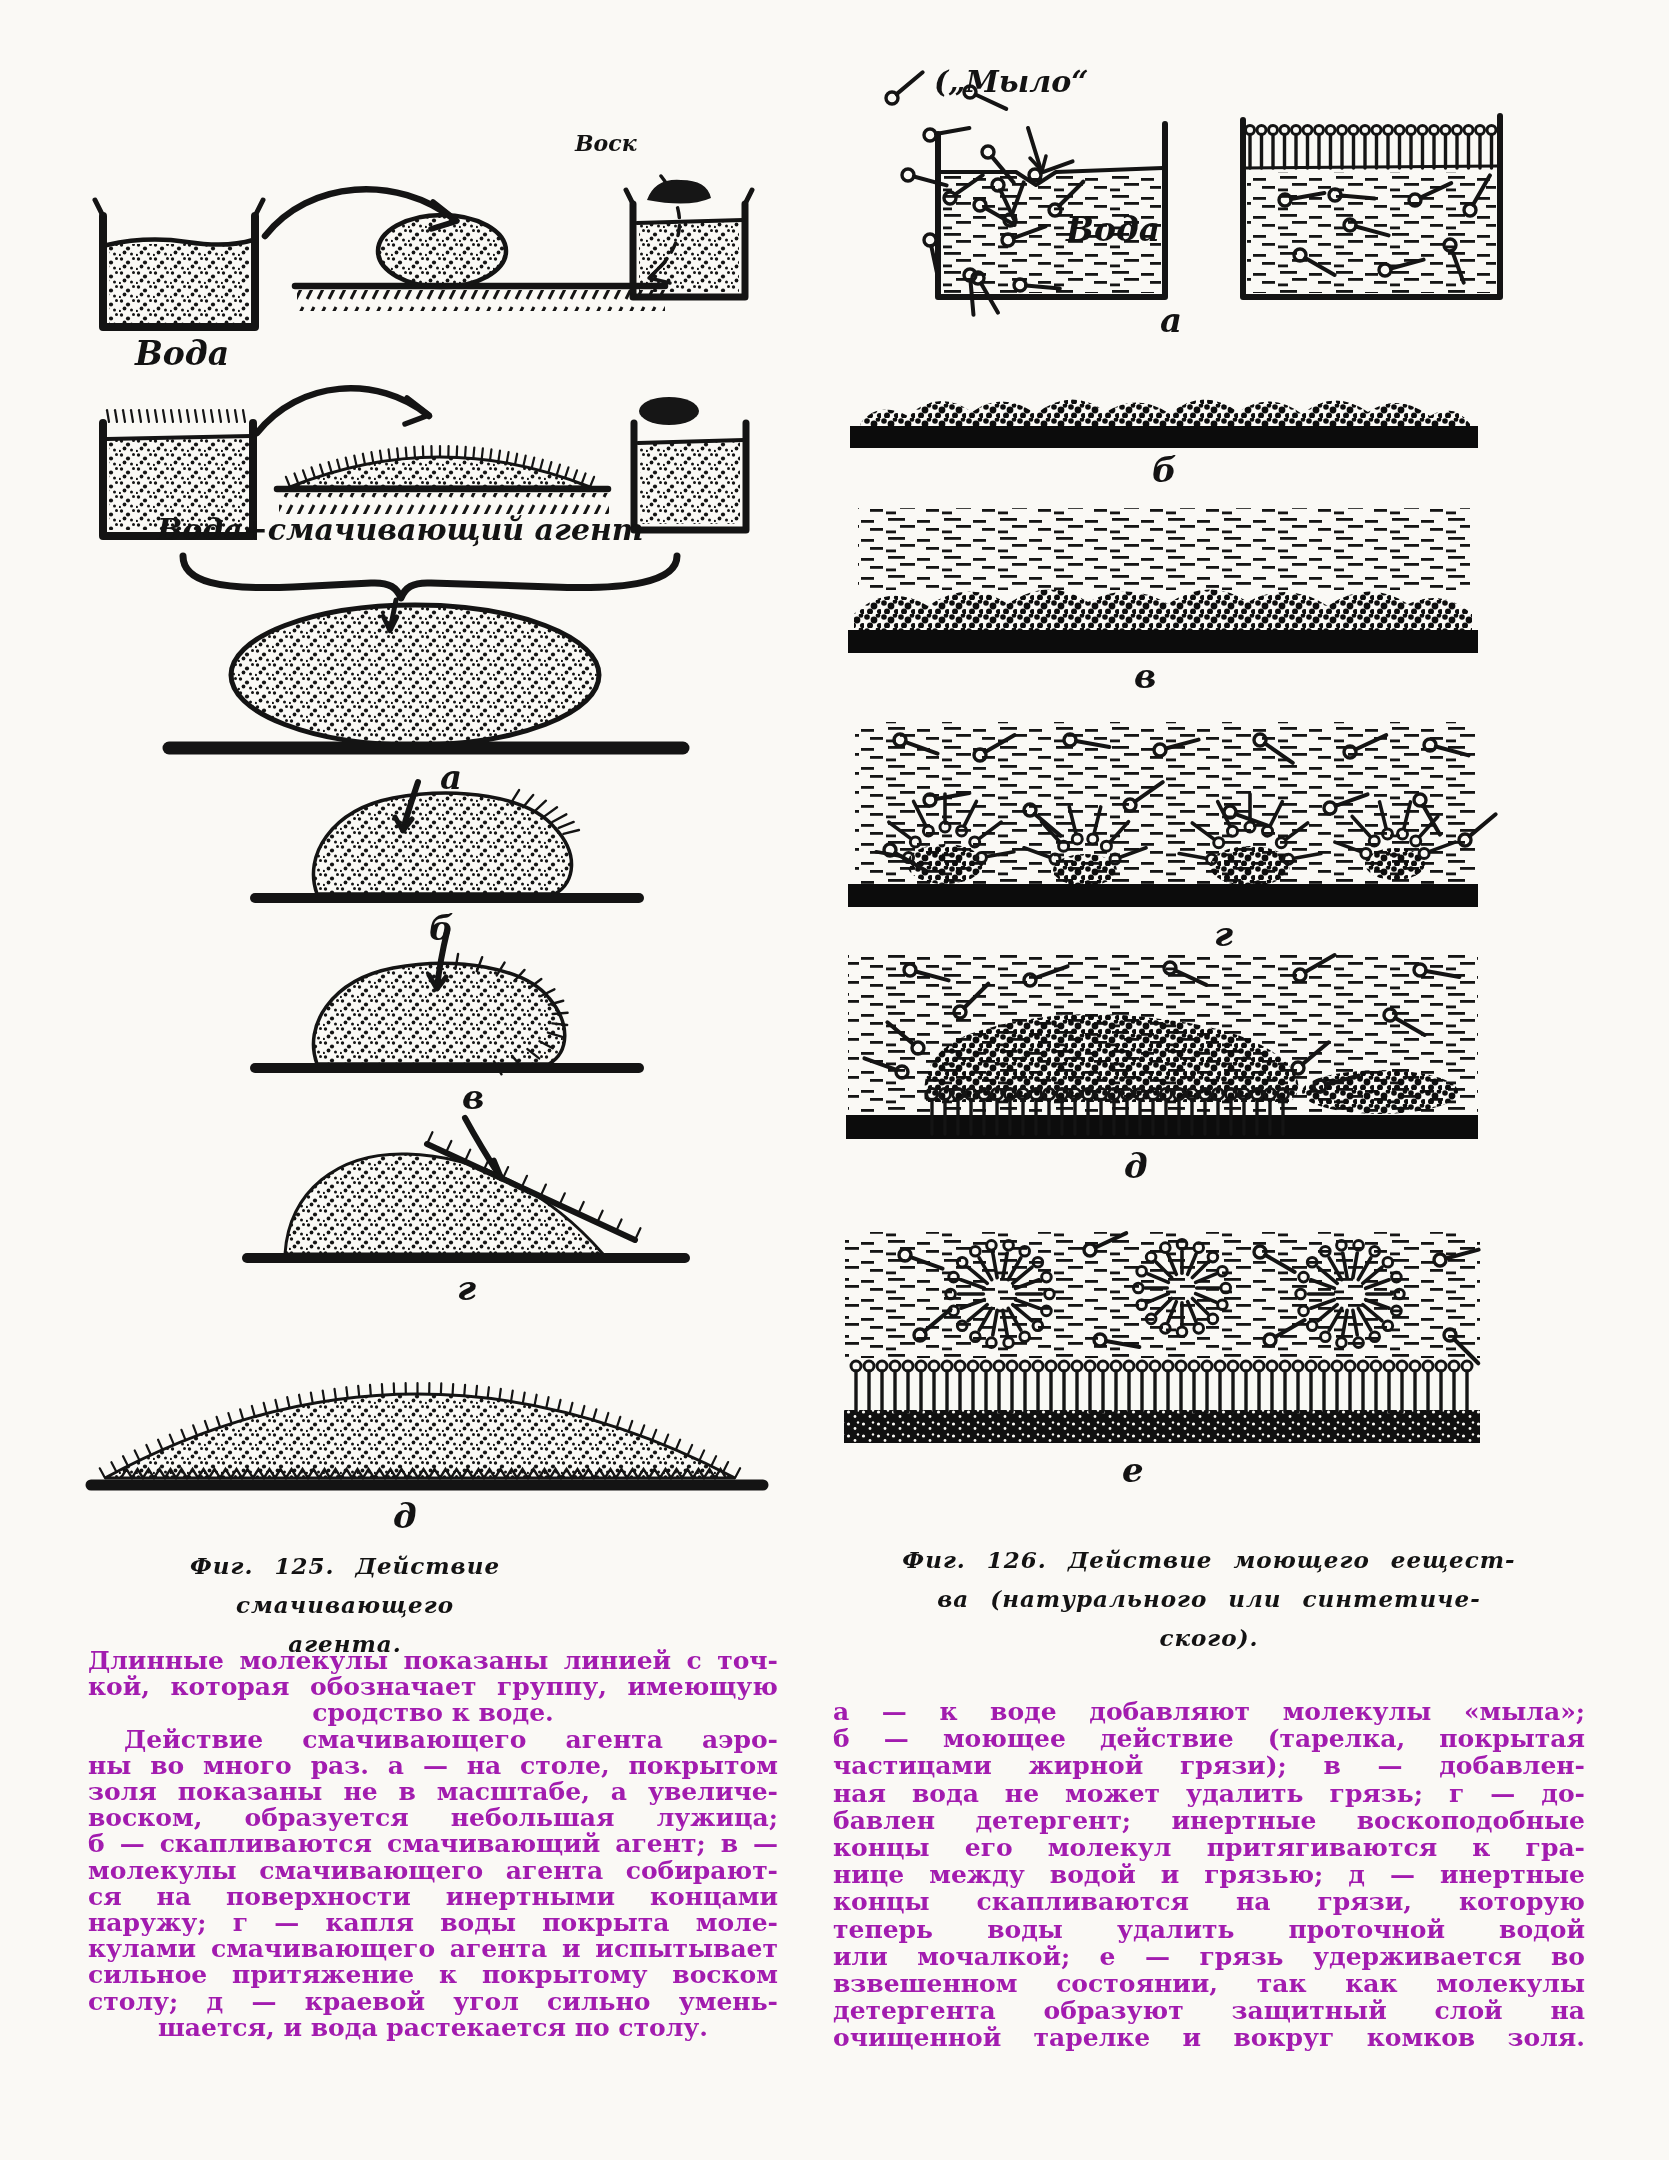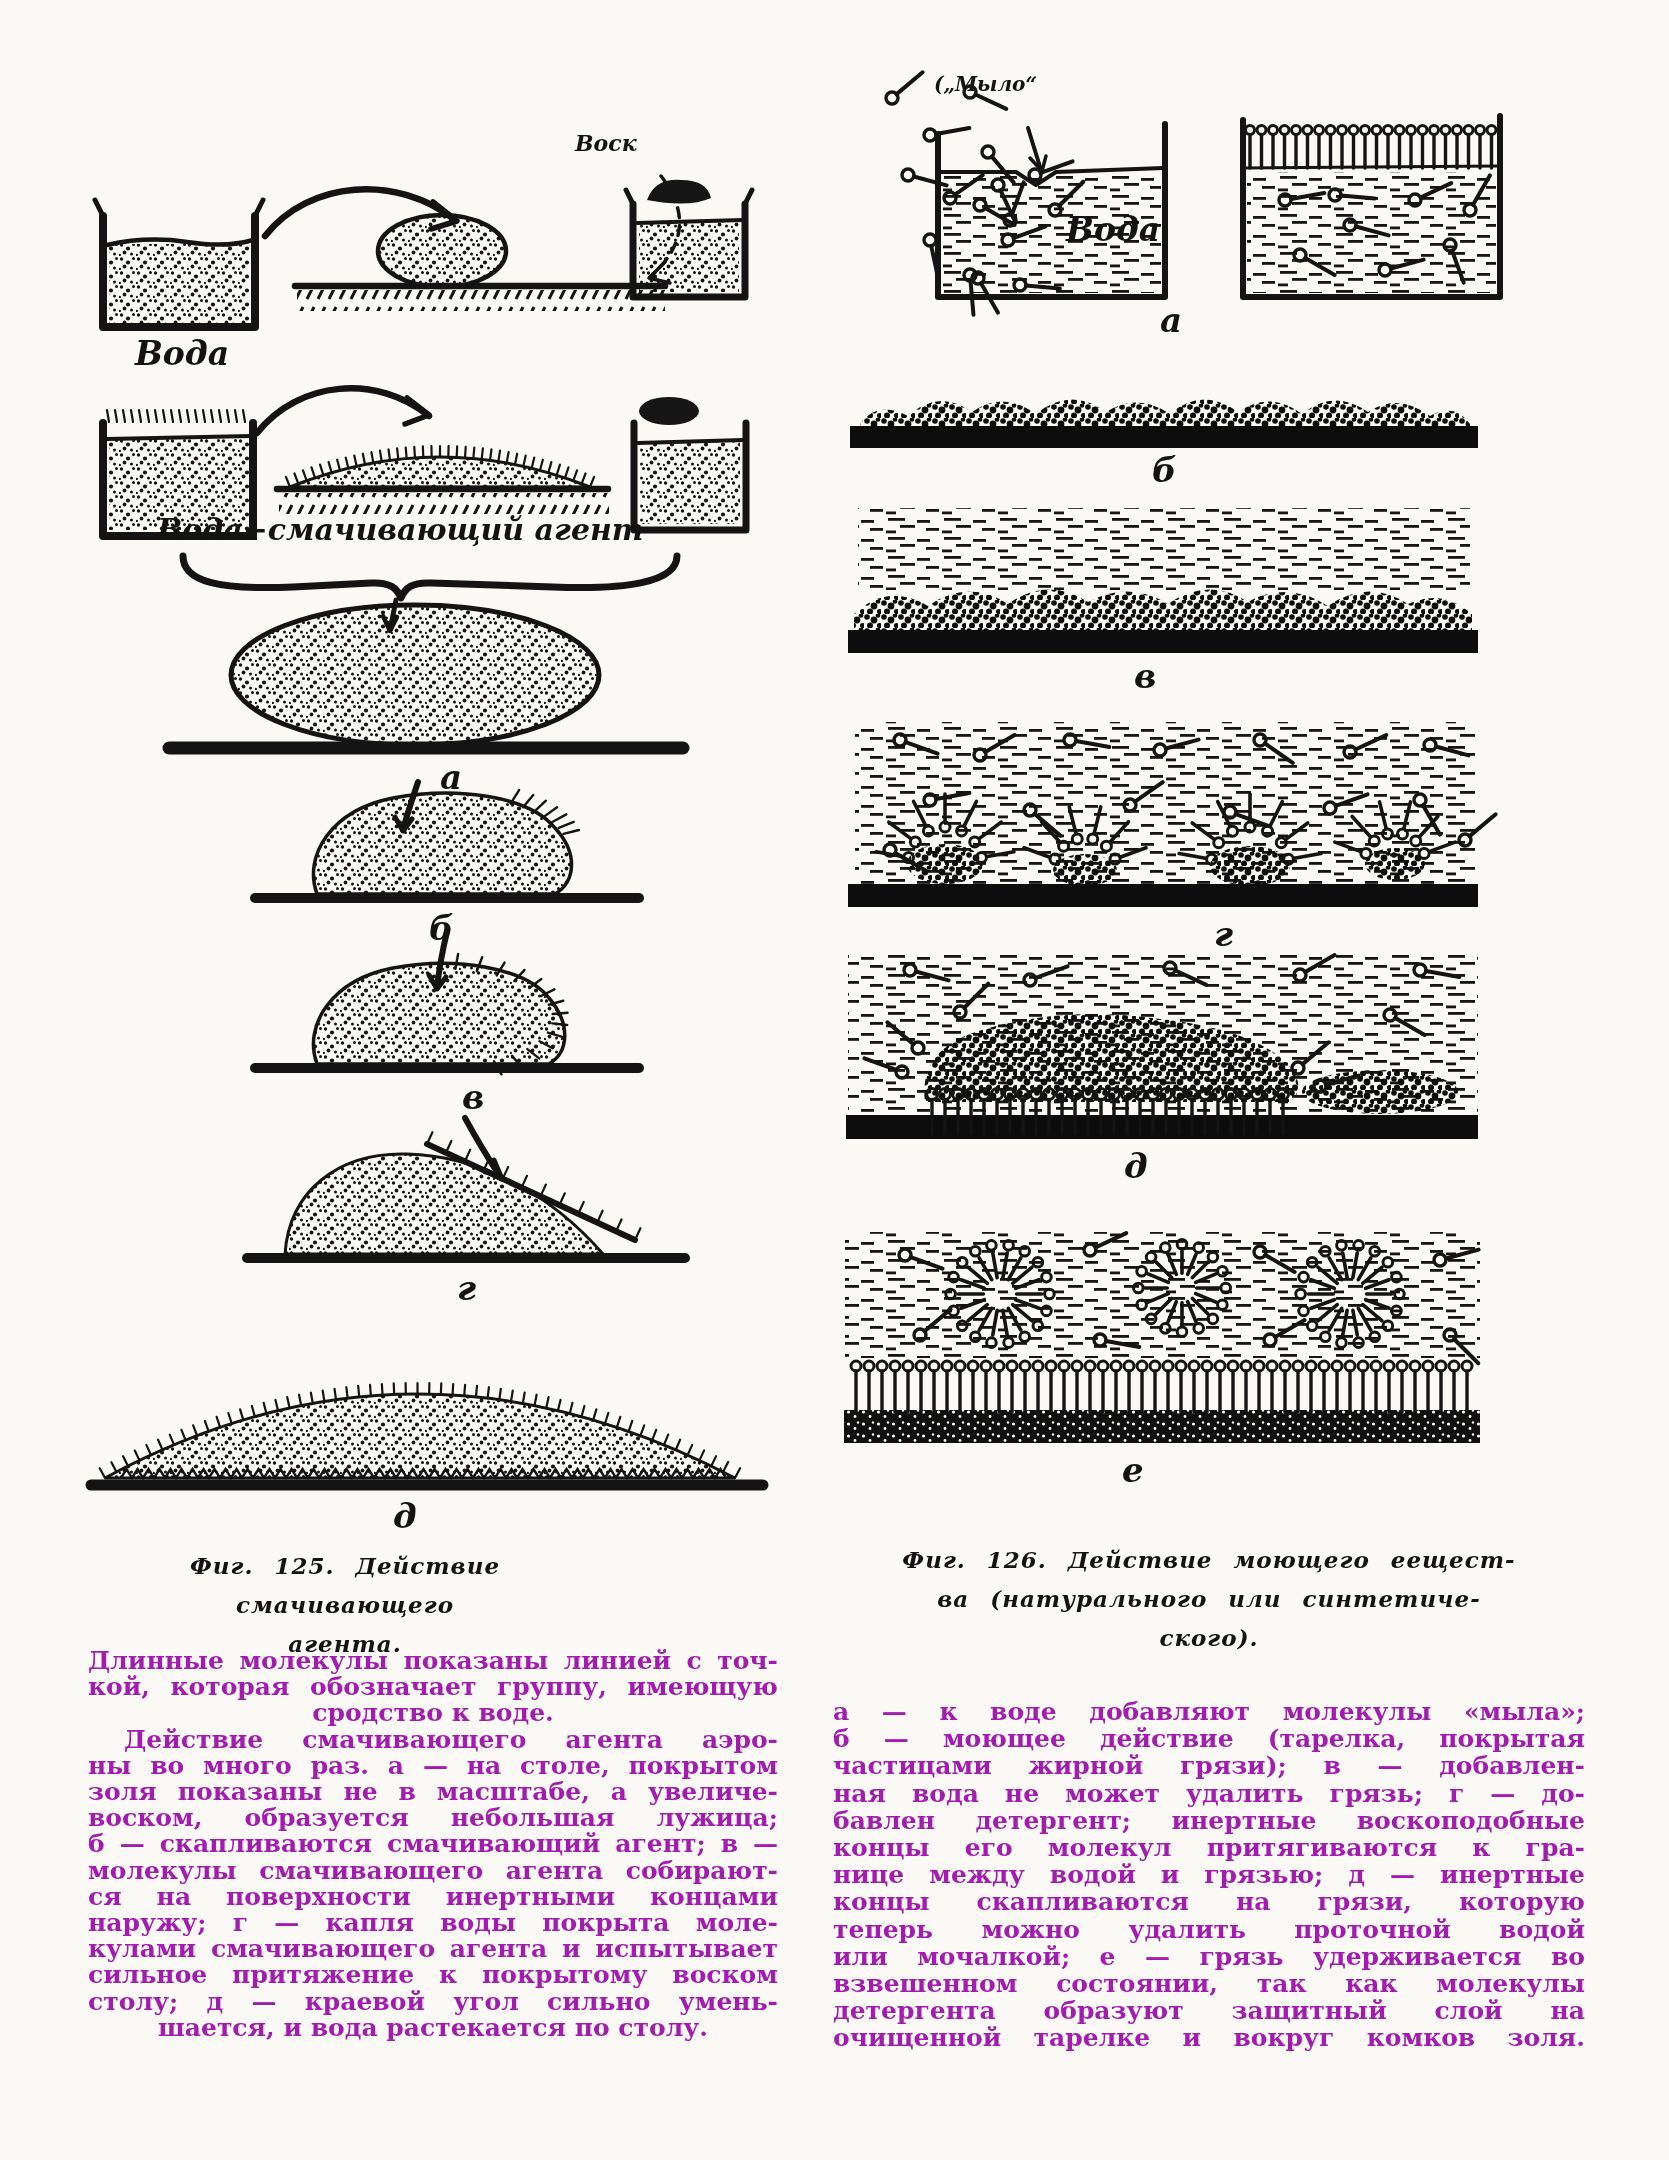--- a/index.html
+++ b/index.html
@@ -794,21 +794,21 @@
         <line x1="598" y1="1331" x2="598" y2="1372" stroke="#141414" stroke-width="3.4" stroke-linecap="round"></line>
         <circle cx="611" cy="1326" r="5" fill="none" stroke="#141414" stroke-width="3"></circle>
         <line x1="611" y1="1331" x2="611" y2="1372" stroke="#141414" stroke-width="3.4" stroke-linecap="round"></line>
         <circle cx="624" cy="1326" r="5" fill="none" stroke="#141414" stroke-width="3"></circle>
         <line x1="624" y1="1331" x2="624" y2="1372" stroke="#141414" stroke-width="3.4" stroke-linecap="round"></line>
         <circle cx="637" cy="1326" r="5" fill="none" stroke="#141414" stroke-width="3"></circle>
         <line x1="637" y1="1331" x2="637" y2="1372" stroke="#141414" stroke-width="3.4" stroke-linecap="round"></line>
       </g>
   </svg>
 
-  <div class="fig-label" style="left:104px;top:32px;font-size:20px">(„Мыло“</div>
+  <div class="fig-label" style="left:104px;top:24px;font-size:30px">(„Мыло“</div>
   <div class="fig-label" style="left:236px;top:170px;font-size:33px">Вода</div>
   <div class="panel-letter" style="left:330px;top:260px">а</div>
   <div class="panel-letter" style="left:322px;top:410px">б</div>
   <div class="panel-letter" style="left:304px;top:616px">в</div>
   <div class="panel-letter" style="left:384px;top:874px">г</div>
   <div class="panel-letter" style="left:294px;top:1106px">д</div>
   <div class="panel-letter" style="left:292px;top:1410px">е</div>
 </div>
 
 <div class="caption" style="left:835px;top:1540px;width:748px">
@@ -819,18 +819,18 @@
 
 <div class="body-text" style="left:833px;top:1698px;width:752px;line-height:27.2px">
   <div class="ln">а — к воде добавляют молекулы «мыла»;</div>
   <div class="ln">б — моющее действие (тарелка, покрытая</div>
   <div class="ln">частицами жирной грязи); в — добавлен-</div>
   <div class="ln">ная вода не может удалить грязь; г — до-</div>
   <div class="ln">бавлен детергент; инертные воскоподобные</div>
   <div class="ln">концы его молекул притягиваются к гра-</div>
   <div class="ln">нице между водой и грязью; д — инертные</div>
   <div class="ln">концы скапливаются на грязи, которую</div>
-  <div class="ln">теперь можно удалить проточной водой</div>
+  <div class="ln">теперь воды удалить проточной водой</div>
   <div class="ln">или мочалкой; е — грязь удерживается во</div>
   <div class="ln">взвешенном состоянии, так как молекулы</div>
   <div class="ln">детергента образуют защитный слой на</div>
   <div class="ln">очищенной тарелке и вокруг комков золя.</div>
 </div>
 
 </body></html>

